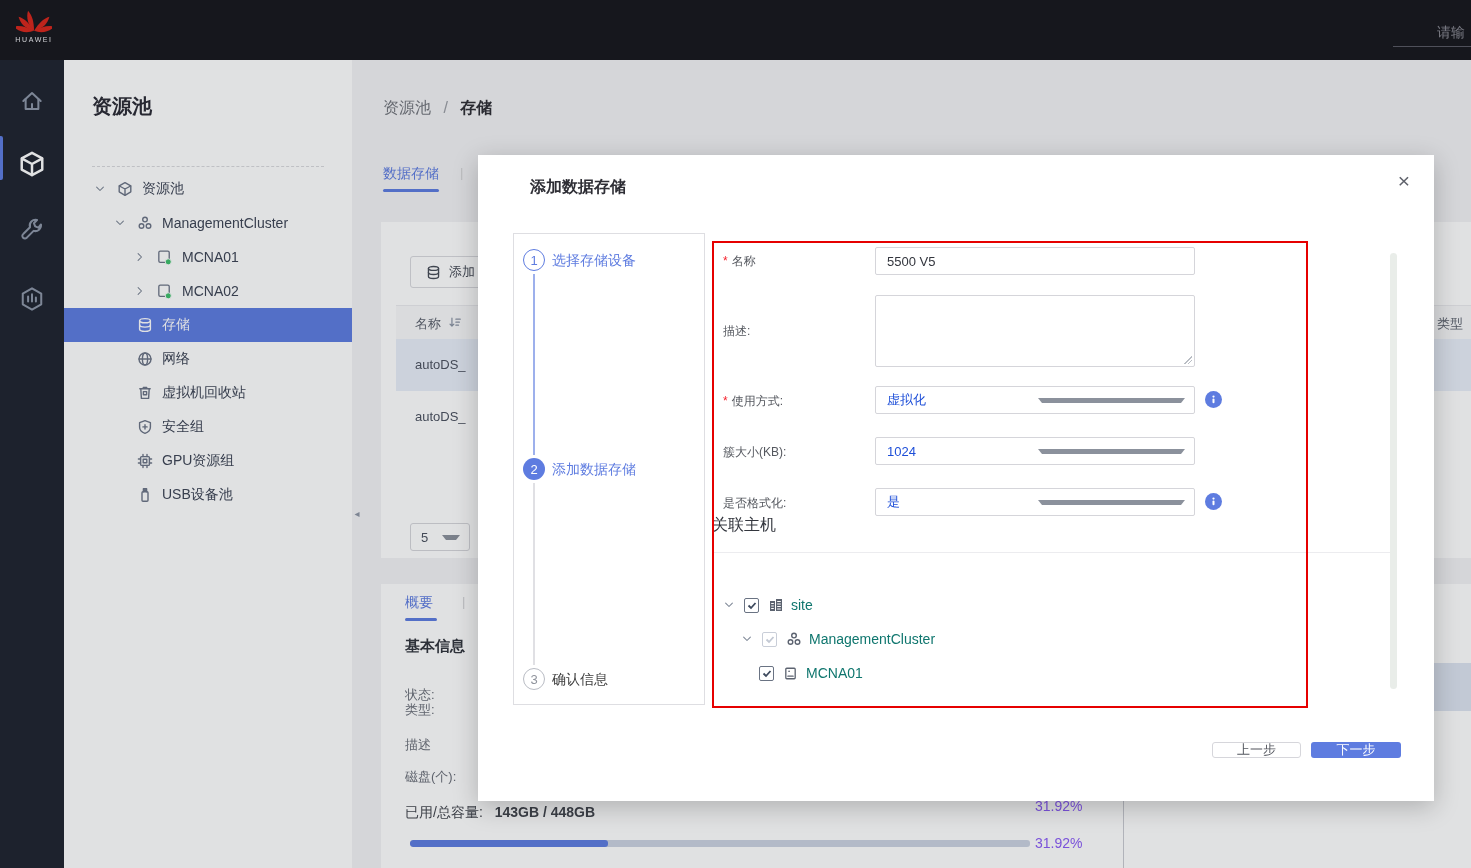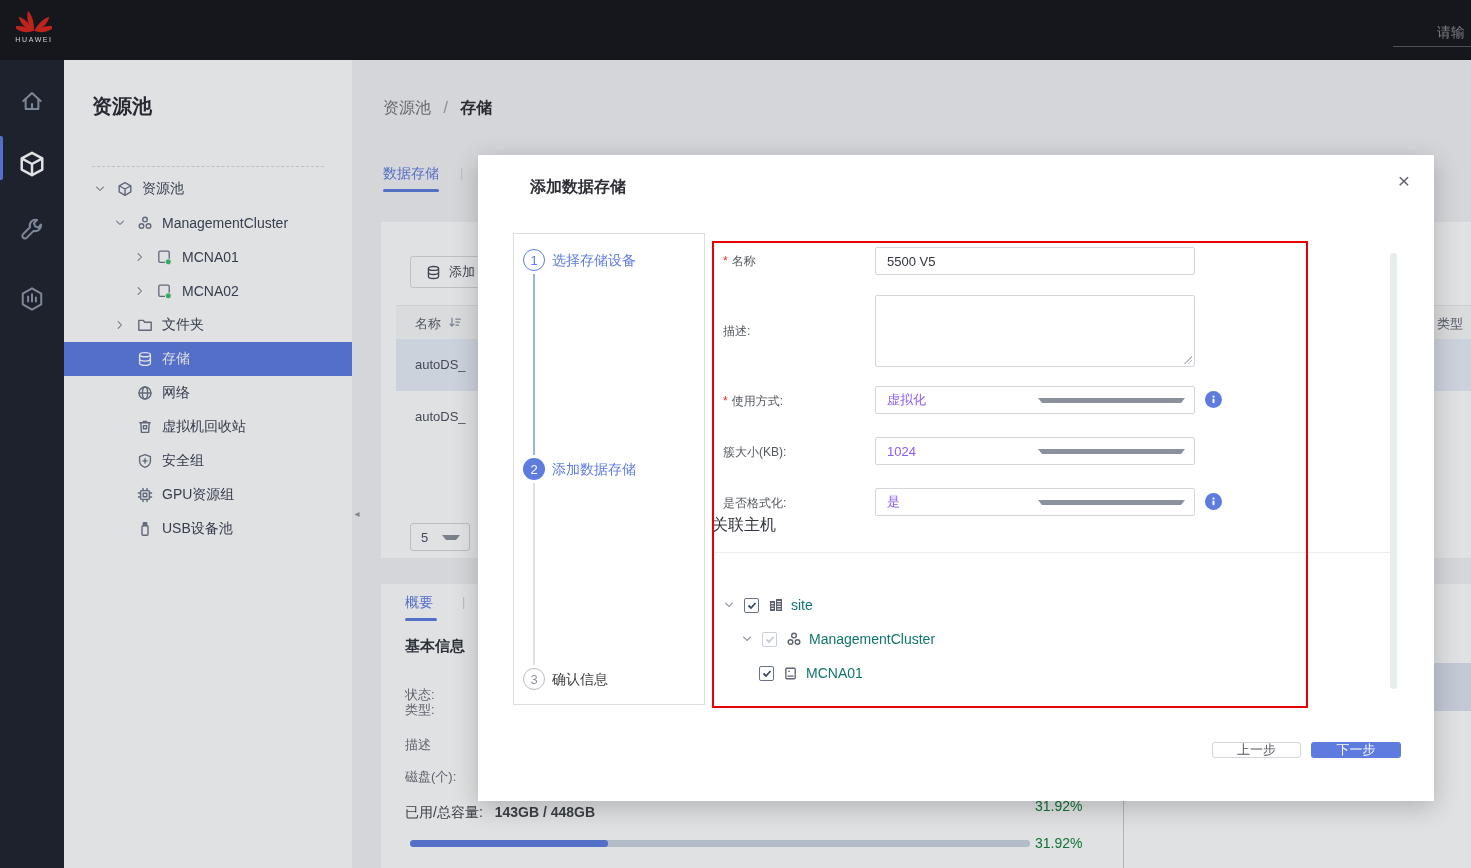--- a/index.html
+++ b/index.html
@@ -59,21 +59,21 @@
   .pagesize{position:absolute;left:410px;top:523px;width:58px;height:26px;border:1px solid #d6d6db;border-radius:3px;
             background:#fff;font-size:13px;color:#4c5260;display:flex;align-items:center;}
   .pagesize span{margin-left:10px;flex:1;}
   .caret{width:0;height:0;border-left:4.5px solid transparent;border-right:4.5px solid transparent;border-top:5px solid #8b919c;margin-right:9px;}
   .sum-tab{position:absolute;left:405px;top:594px;font-size:14px;color:#5e7ce0;}
   .sum-underline{position:absolute;left:405px;top:618px;width:32px;height:3px;background:#5e7ce0;border-radius:2px;}
   .sum-sep{position:absolute;left:462px;top:594px;color:#d2d2d6;font-size:13px;}
   .sum-title{position:absolute;left:405px;top:637px;font-size:15px;font-weight:bold;color:#33363e;}
   .sum-label{position:absolute;left:405px;font-size:13px;color:#6b6f79;}
   .cap-row{position:absolute;left:405px;top:804px;font-size:14px;color:#42454d;}
-  .pct{position:absolute;left:1035px;width:60px;font-size:14px;color:#15803d;}
+  .pct{position:absolute;left:1035px;width:60px;font-size:14px;color:#8b5cf6;}
   .pbar{position:absolute;left:410px;top:840px;width:620px;height:7px;background:#ccd3e2;border-radius:3px;overflow:hidden;}
   .pbar .fill{height:100%;background:#5e7ce0;border-radius:3px;}
   .v-div{position:absolute;left:1123px;top:790px;width:1px;height:78px;background:#c9cbd1;}
   .strip-row{position:absolute;left:1433px;top:663px;width:38px;height:48px;background:#dde4f1;}
 
   
   .overlay{position:absolute;inset:0;background:rgba(18,20,28,0.13);z-index:40;}
   .modal{position:absolute;left:478px;top:155px;width:956px;height:646px;background:#fff;z-index:50;
          box-shadow:0 6px 24px rgba(0,0,0,.22);}
   .m-title{position:absolute;left:52px;top:22px;font-size:16px;font-weight:bold;color:#2e2e35;}
@@ -90,21 +90,21 @@
   .w-line.blue{background:#9db0ec;}.w-line.grey{background:#e0e0e4;}
   .red-rect{position:absolute;left:234px;top:86px;width:592px;height:463px;border:2px solid #e60000;z-index:60;pointer-events:none;}
   .f-label{position:absolute;left:245px;font-size:12px;color:#55585f;text-align:center;}
   .f-label .req{color:#f5222d;margin-right:4px;}
   .f-input{position:absolute;left:397px;width:320px;height:28px;border:1px solid #d5d5da;border-radius:2px;box-sizing:border-box;
            font-size:13px;color:#33363e;padding:0 11px;font-family:inherit;background:#fff;}
   .f-textarea{position:absolute;left:397px;top:140px;width:320px;height:72px;border:1px solid #d5d5da;border-radius:2px;box-sizing:border-box;background:#fff;}
   .f-textarea::after{content:"";position:absolute;right:2px;bottom:2px;width:8px;height:8px;
       background:linear-gradient(135deg,transparent 50%,#b9bdc4 50%,#b9bdc4 58%,transparent 58%,transparent 72%,#b9bdc4 72%,#b9bdc4 80%,transparent 80%);}
   .f-select{position:absolute;left:397px;width:320px;height:28px;border:1px solid #d5d5da;border-radius:2px;box-sizing:border-box;
-            background:#fff;font-size:13px;color:#8b5cf6;display:flex;align-items:center;cursor:pointer;}
+            background:#fff;font-size:13px;color:#1d4ed8;display:flex;align-items:center;cursor:pointer;}
   .f-select span{margin-left:11px;flex:1;}
   .info{position:absolute;left:727px;width:17px;height:17px;border-radius:50%;background:#5e7ce0;display:flex;align-items:center;justify-content:center;}
   .hosts-title{position:absolute;left:234px;top:360px;font-size:16px;color:#33363e;}
   .hosts-div{position:absolute;left:234px;top:397px;width:678px;height:1px;background:#ececef;}
   .h-row{position:absolute;height:24px;display:flex;align-items:center;font-size:14px;color:#0f766e;}
   .h-row .chev{margin-right:7px;}
   .cb{width:15px;height:15px;border:1px solid #6a7383;border-radius:2px;background:#fff;box-sizing:border-box;
       display:flex;align-items:center;justify-content:center;margin-right:8px;flex:0 0 15px;}
   .cb svg{stroke:#3e4a5e;stroke-width:1.8;fill:none;}
   .cb.light{border-color:#c9ced8;}
@@ -235,33 +235,20 @@
         <span class="ticon">
             <svg width="17" height="17" viewBox="0 0 18 18">
               <rect x="3" y="2.2" width="11" height="12" rx="1.5" style="fill:none;stroke:currentColor;stroke-width:1.4;"></rect>
               <circle cx="13" cy="13.6" r="3.2" fill="#3fbf6b" stroke="#fff"></circle>
             </svg>
           </span>
         <span>MCNA02</span>
       </div>
 
 
-      <div class="tree-item lvl1">
-        <span class="chev right">
-            <svg class="st" width="12" height="12" viewBox="0 0 16 16">
-              <path d="M3.5 5.5L8 10l4.5-4.5"></path>
-            </svg>
-          </span>
-        <span class="ticon">
-            <svg class="st" width="16" height="16" viewBox="0 0 16 16">
-              <path d="M1.8 3.4h4.6l1.3 1.9h6.5v8H1.8z"></path>
-            </svg>
-          </span>
-        <span>文件夹</span>
-      </div>
 
       <div class="tree-item lvl1 selected">
         <span class="spacer"></span>
         <span class="ticon">
             <svg class="st" width="16" height="16" viewBox="0 0 16 16">
               <ellipse cx="8" cy="3.7" rx="5.4" ry="2.1"></ellipse>
               <path d="M2.6 3.7v8.6c0 1.2 2.4 2.1 5.4 2.1s5.4-.9 5.4-2.1V3.7"></path>
               <path d="M2.6 8c0 1.2 2.4 2.1 5.4 2.1S13.4 9.2 13.4 8"></path>
             </svg>
           </span>

